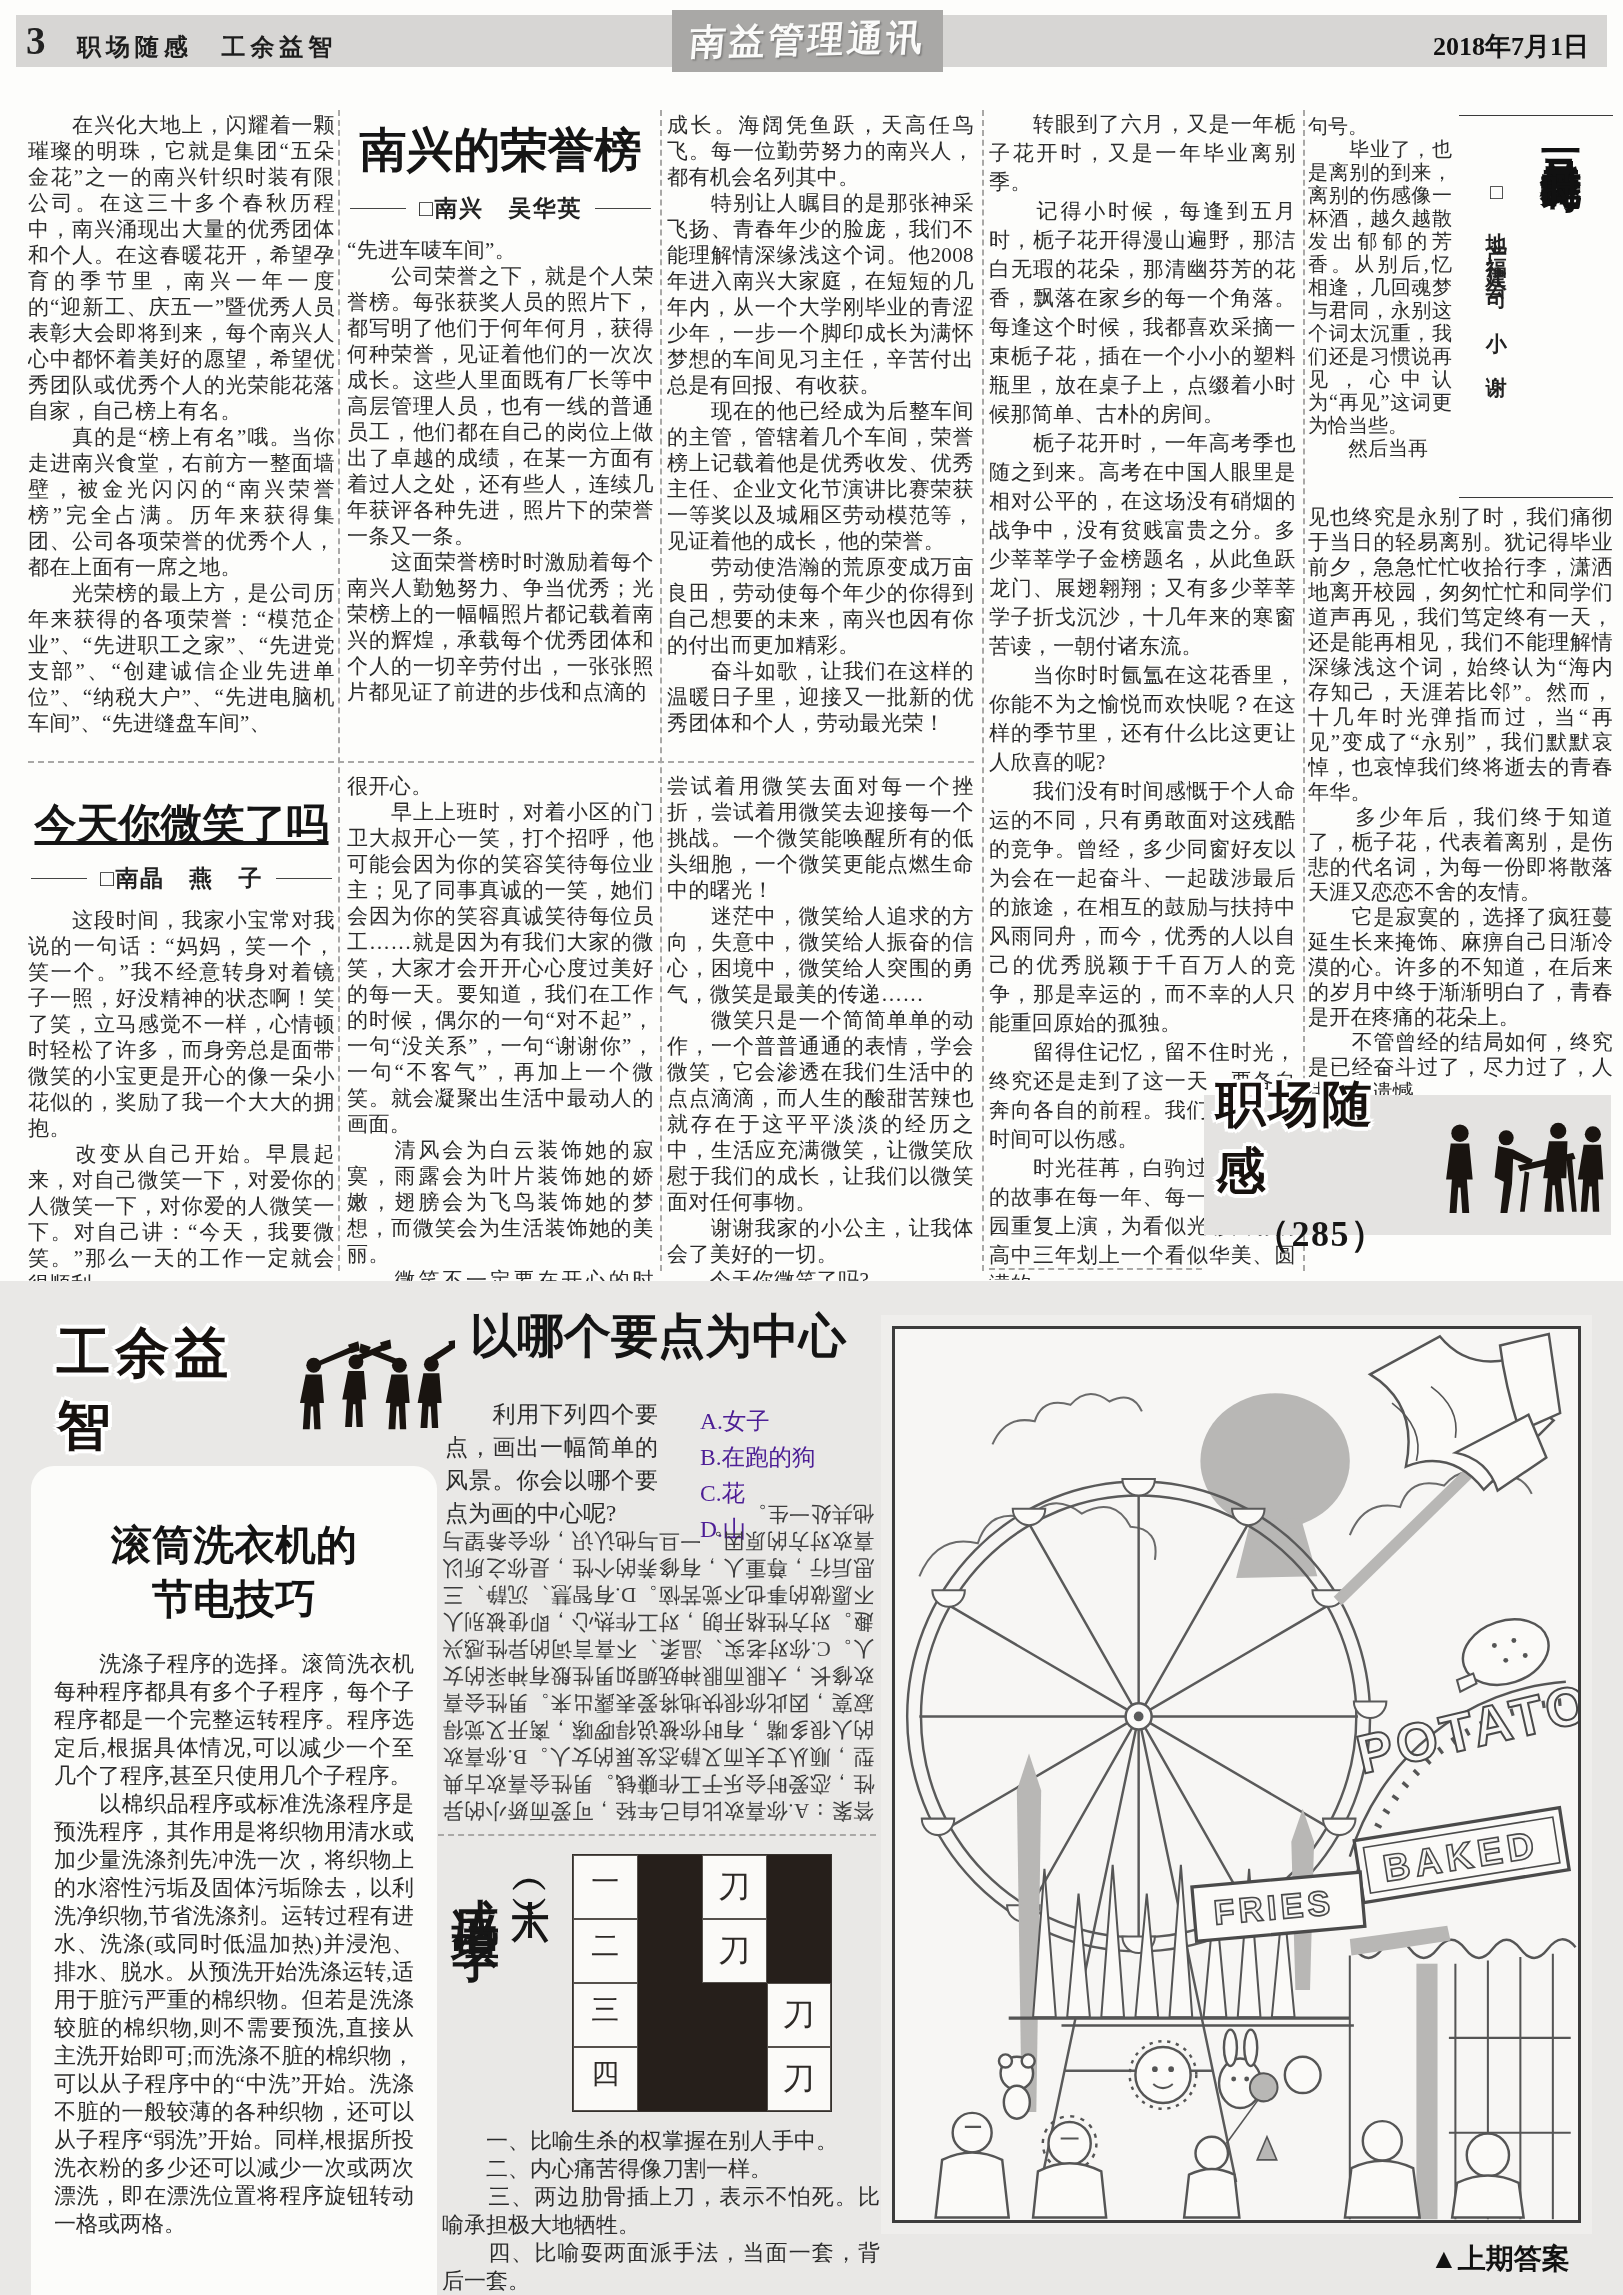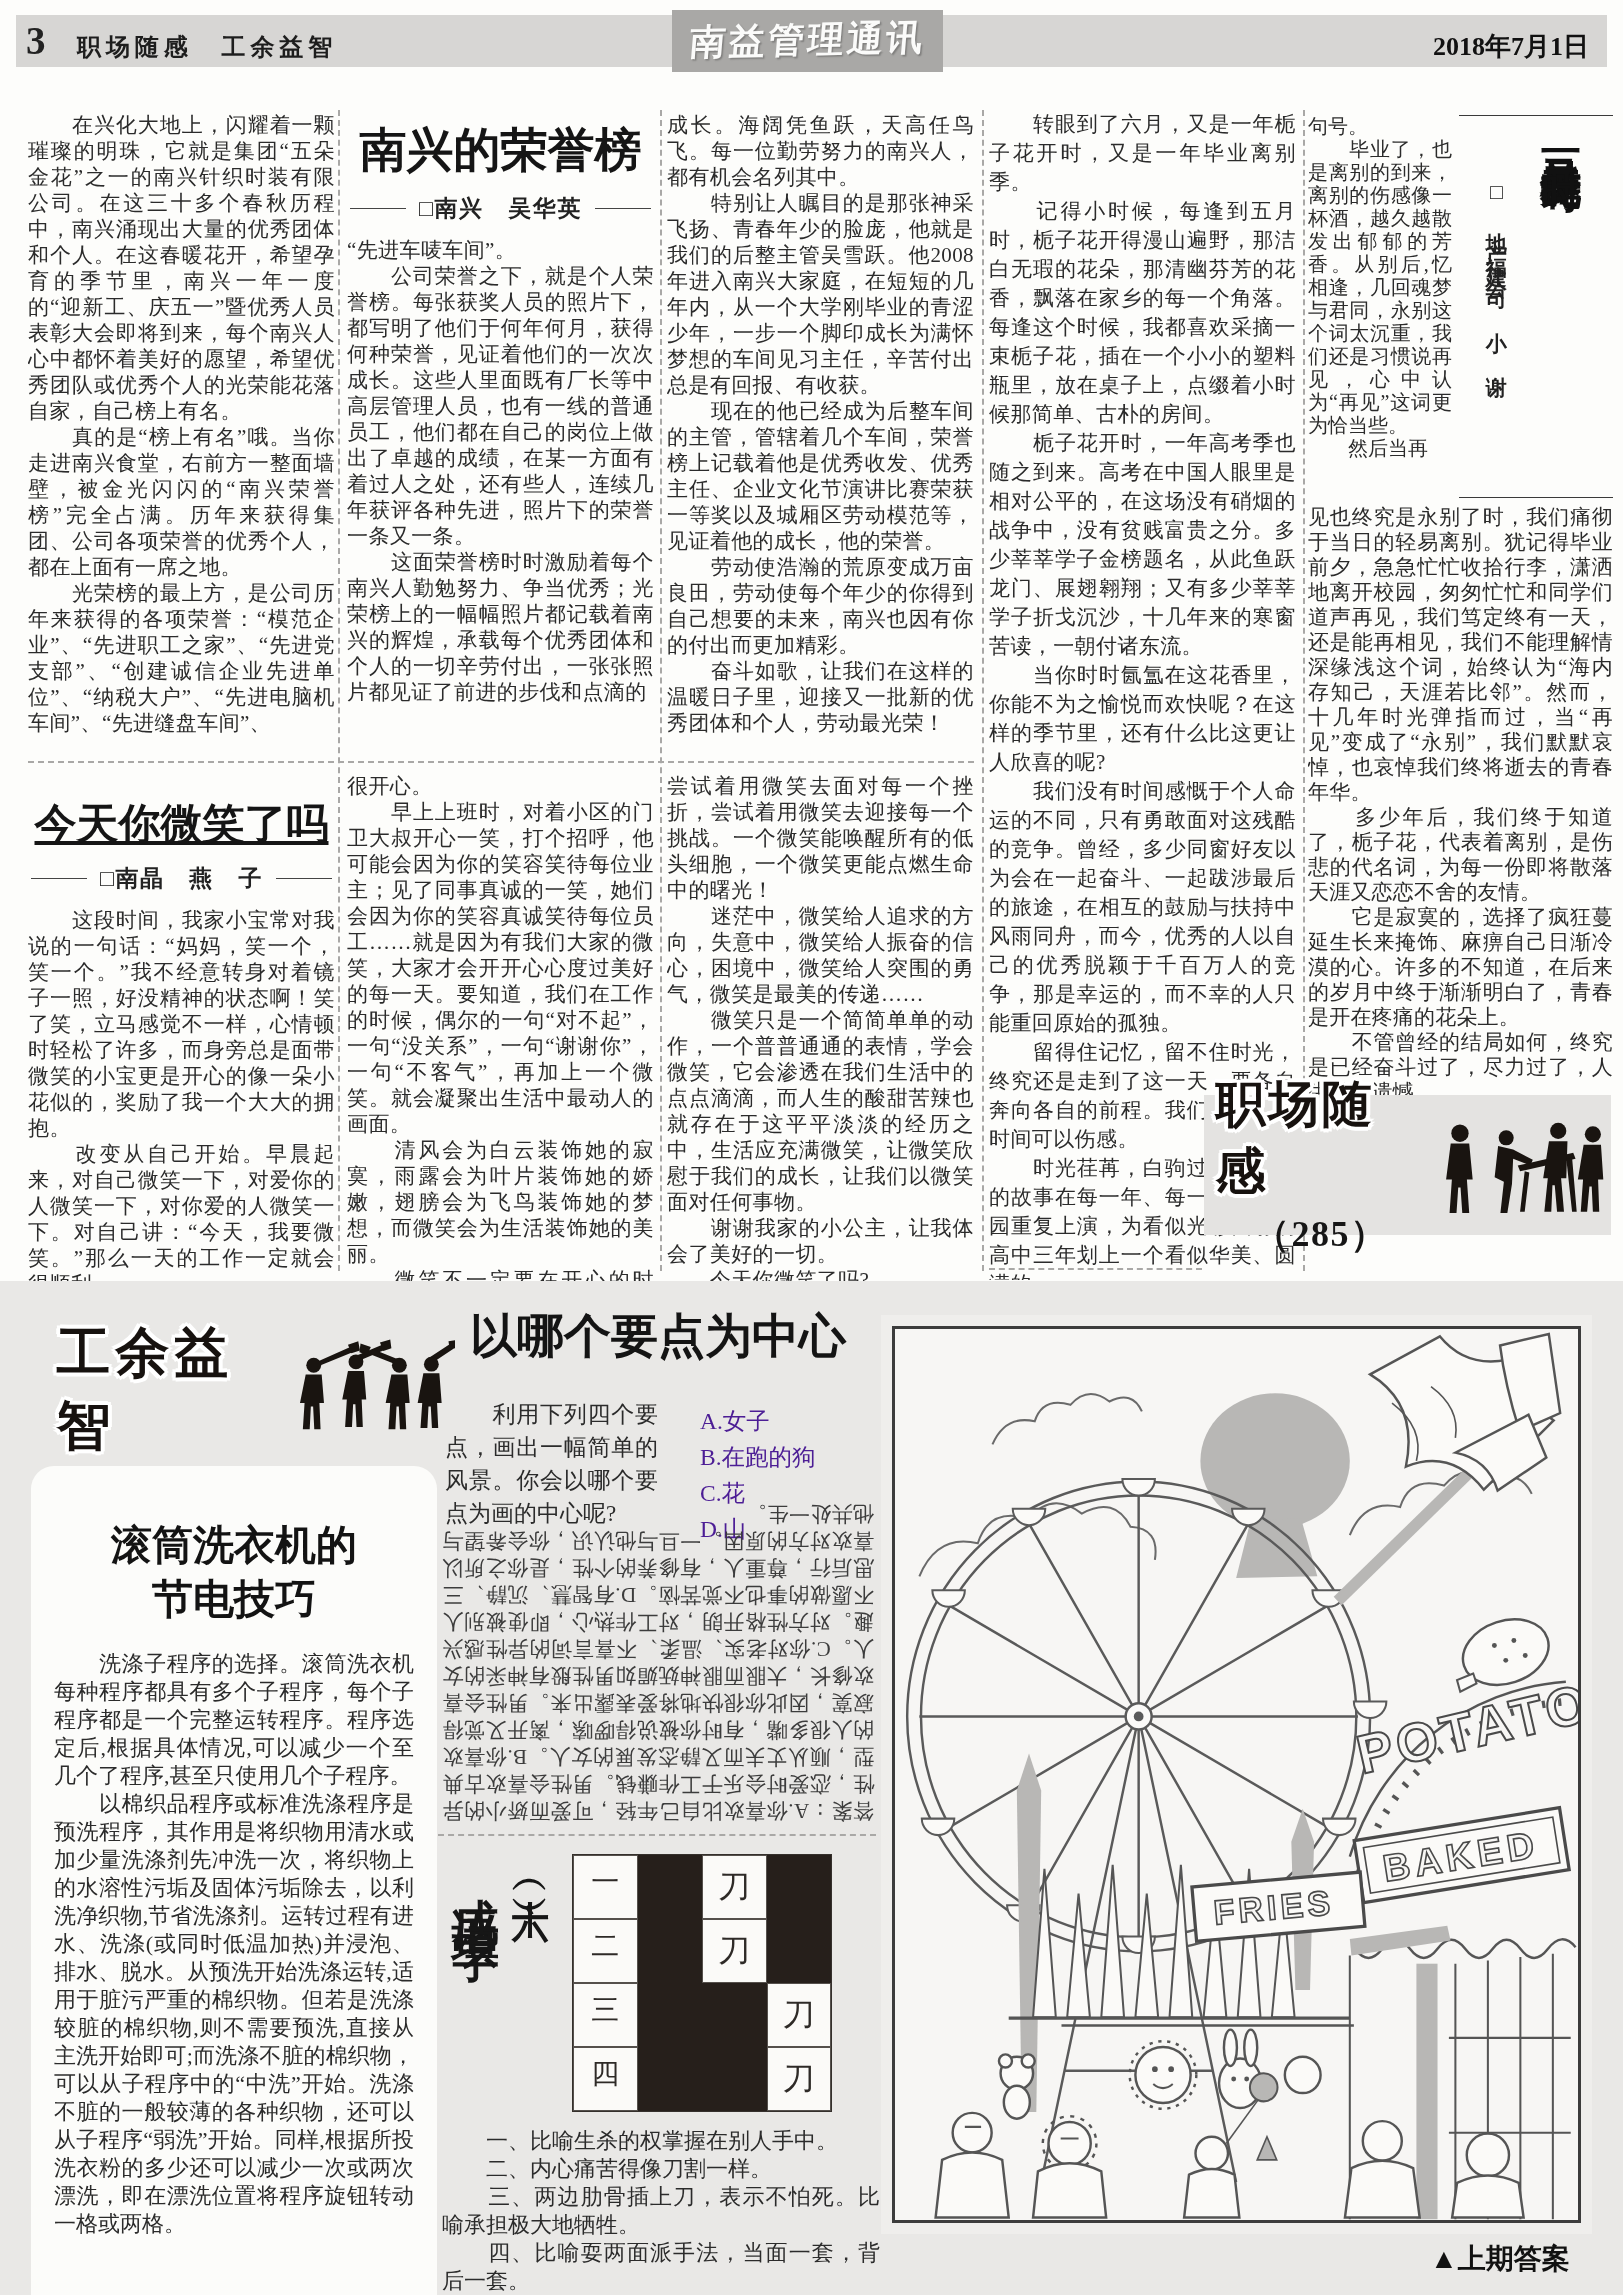--- a/index.html
+++ b/index.html
@@ -129,21 +129,21 @@
     </div>
     <div class="bt" data-name="article1-column2-text">
         <p class="para" data-name="article1-paragraph">“先进车唛车间”。</p>
         <p class="para" data-name="article1-paragraph">　　公司荣誉之下，就是个人荣誉榜。每张获奖人员的照片下，都写明了他们于何年何月，获得何种荣誉，见证着他们的一次次成长。这些人里面既有厂长等中高层管理人员，也有一线的普通员工，他们都在自己的岗位上做出了卓越的成绩，在某一方面有着过人之处，还有些人，连续几年获评各种先进，照片下的荣誉一条又一条。</p>
         <p class="para" data-name="article1-paragraph">　　这面荣誉榜时时激励着每个南兴人勤勉努力、争当优秀；光荣榜上的一幅幅照片都记载着南兴的辉煌，承载每个优秀团体和个人的一切辛劳付出，一张张照片都见证了前进的步伐和点滴的</p>
       </div>
   </div>
 
   <div class="col bt" style="left:667px;top:112px;width:307px;height:643px;" data-name="article1-column3">
       <p class="para" data-name="article1-paragraph">成长。海阔凭鱼跃，天高任鸟飞。每一位勤劳努力的南兴人，都有机会名列其中。</p>
-      <p class="para" data-name="article1-paragraph">　　特别让人瞩目的是那张神采飞扬、青春年少的脸庞，他就是我们的后整主管吴雪跃。他2008年进入南兴大家庭，在短短的几年内，从一个大学刚毕业的青涩少年，一步一个脚印成长为满怀梦想的车间见习主任，辛苦付出总是有回报、有收获。</p>
+      <p class="para" data-name="article1-paragraph">　　特别让人瞩目的是那张神采飞扬、青春年少的脸庞，我们不能理解情深缘浅这个词。他2008年进入南兴大家庭，在短短的几年内，从一个大学刚毕业的青涩少年，一步一个脚印成长为满怀梦想的车间见习主任，辛苦付出总是有回报、有收获。</p>
       <p class="para" data-name="article1-paragraph">　　现在的他已经成为后整车间的主管，管辖着几个车间，荣誉榜上记载着他是优秀收发、优秀主任、企业文化节演讲比赛荣获一等奖以及城厢区劳动模范等，见证着他的成长，他的荣誉。</p>
       <p class="para" data-name="article1-paragraph">　　劳动使浩瀚的荒原变成万亩良田，劳动使每个年少的你得到自己想要的未来，南兴也因有你的付出而更加精彩。</p>
       <p class="para" data-name="article1-paragraph">　　奋斗如歌，让我们在这样的温暖日子里，迎接又一批新的优秀团体和个人，劳动最光荣！</p>
     </div>
 
   <div class="col" style="left:28px;top:778px;width:307px;height:503px;" data-name="article2-column1">
     <h1 class="art-title" style="font-size:42px;margin-top:18px;text-decoration:underline;" data-name="article2-title">今天你微笑了吗</h1>
     <div class="byline" data-name="article2-byline">
       <span class="rule" data-name="byline-rule"></span>
       <span class="who" data-name="article2-byline-text">□南晶　燕　子</span>

